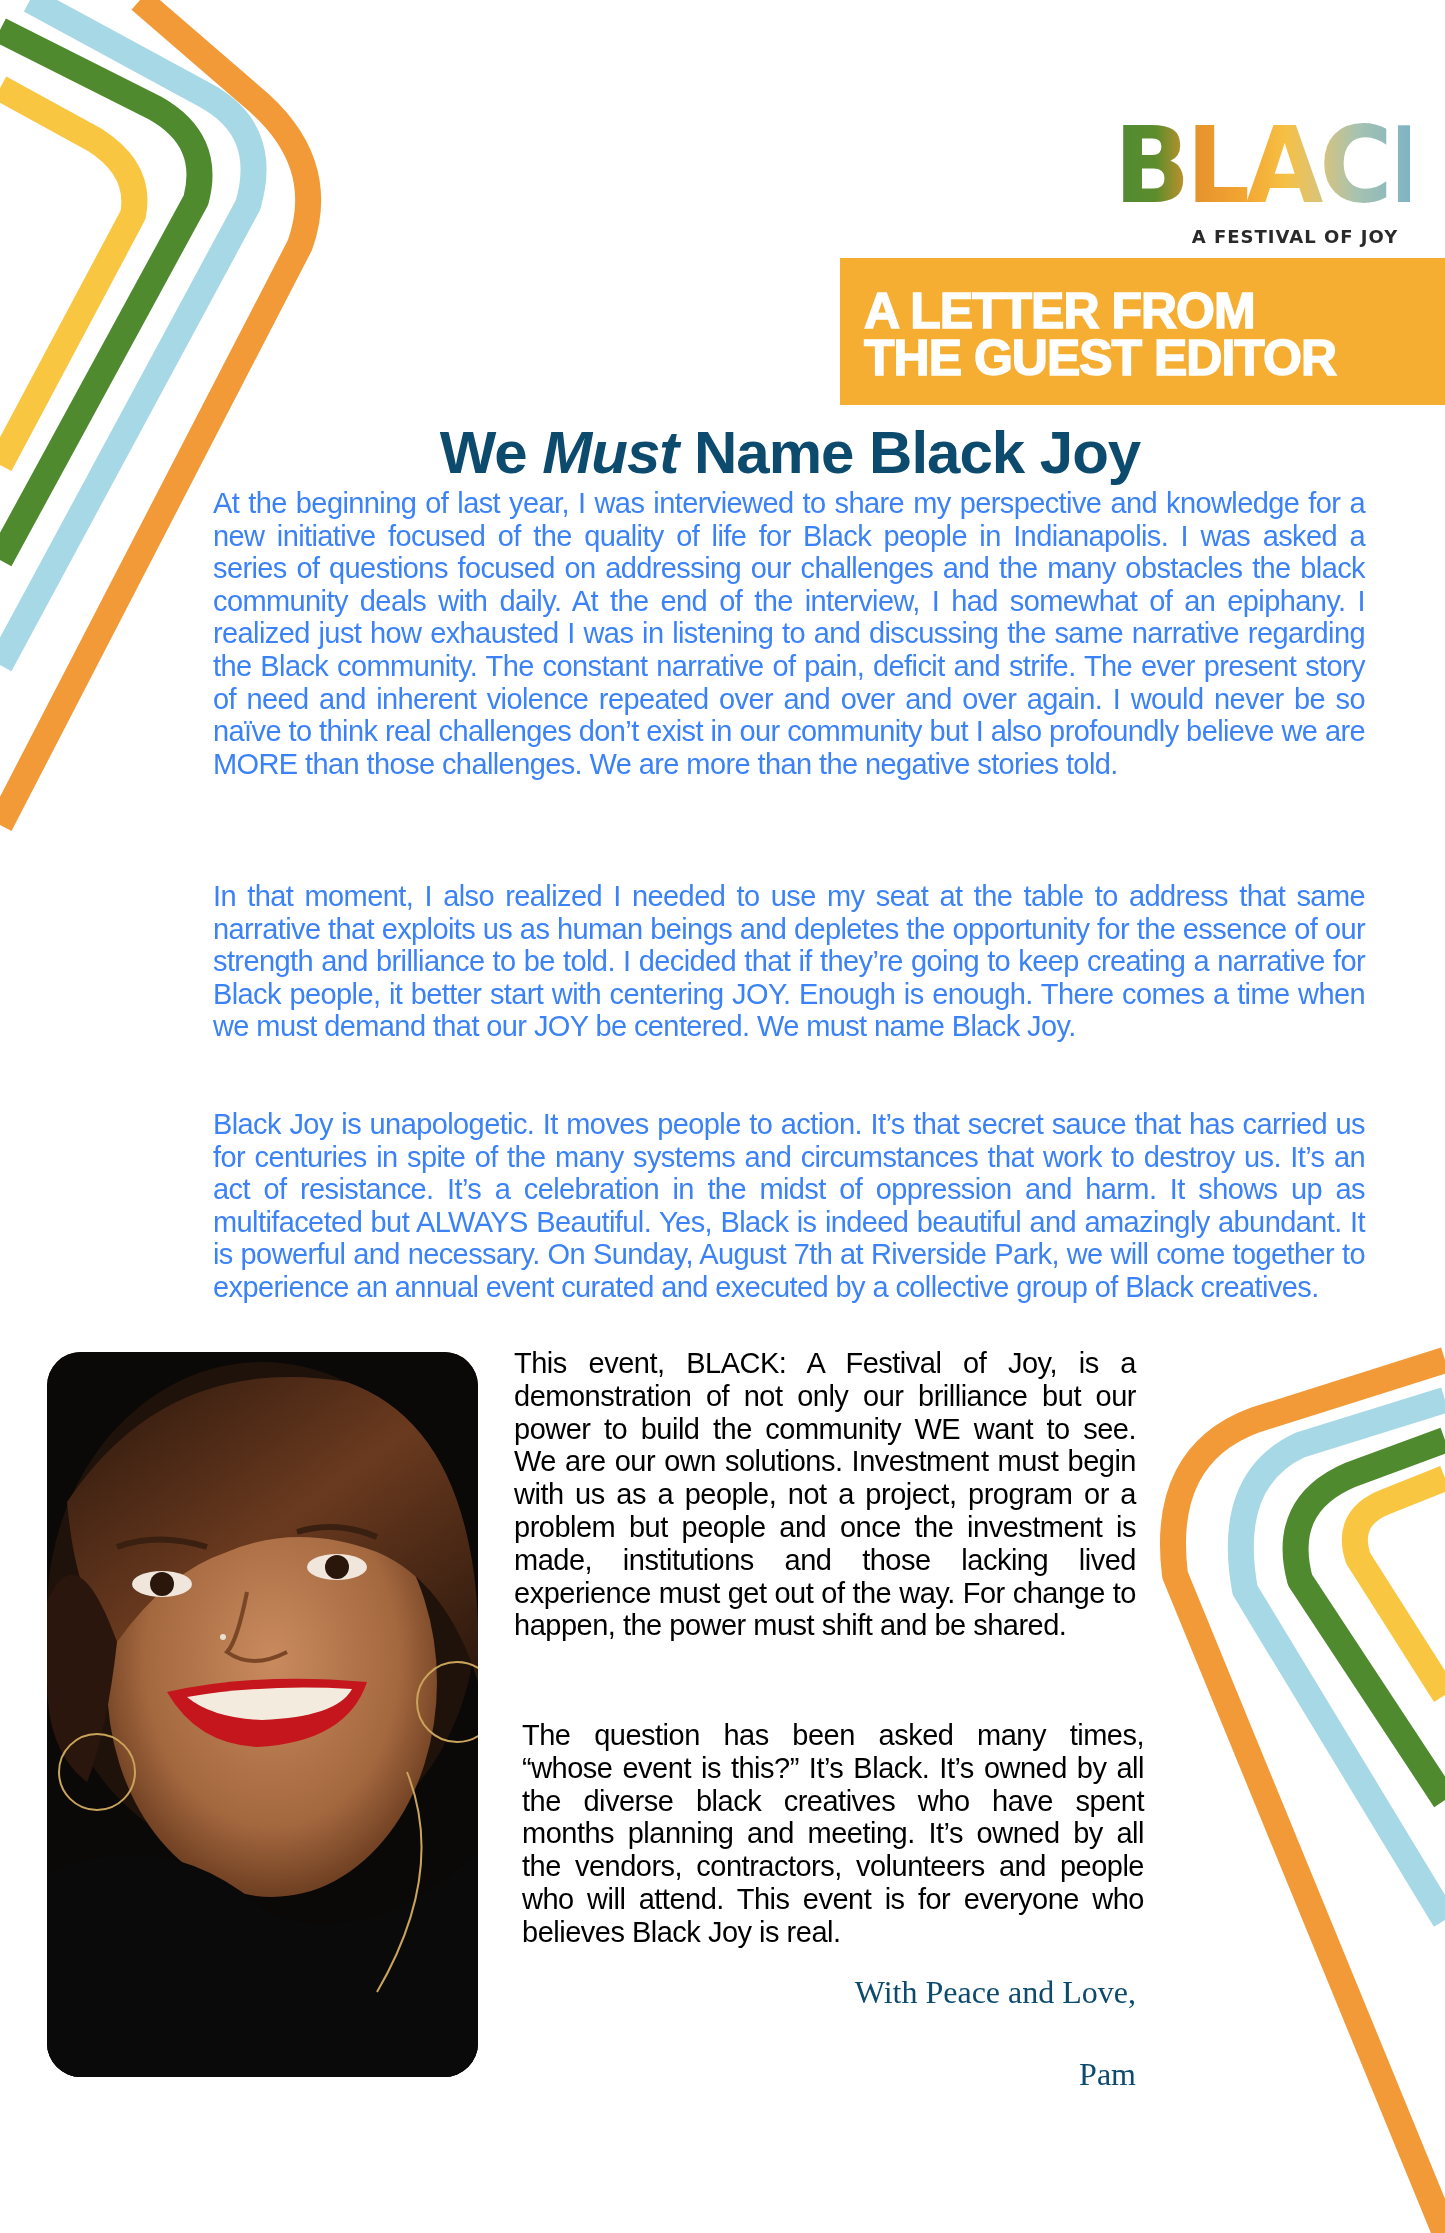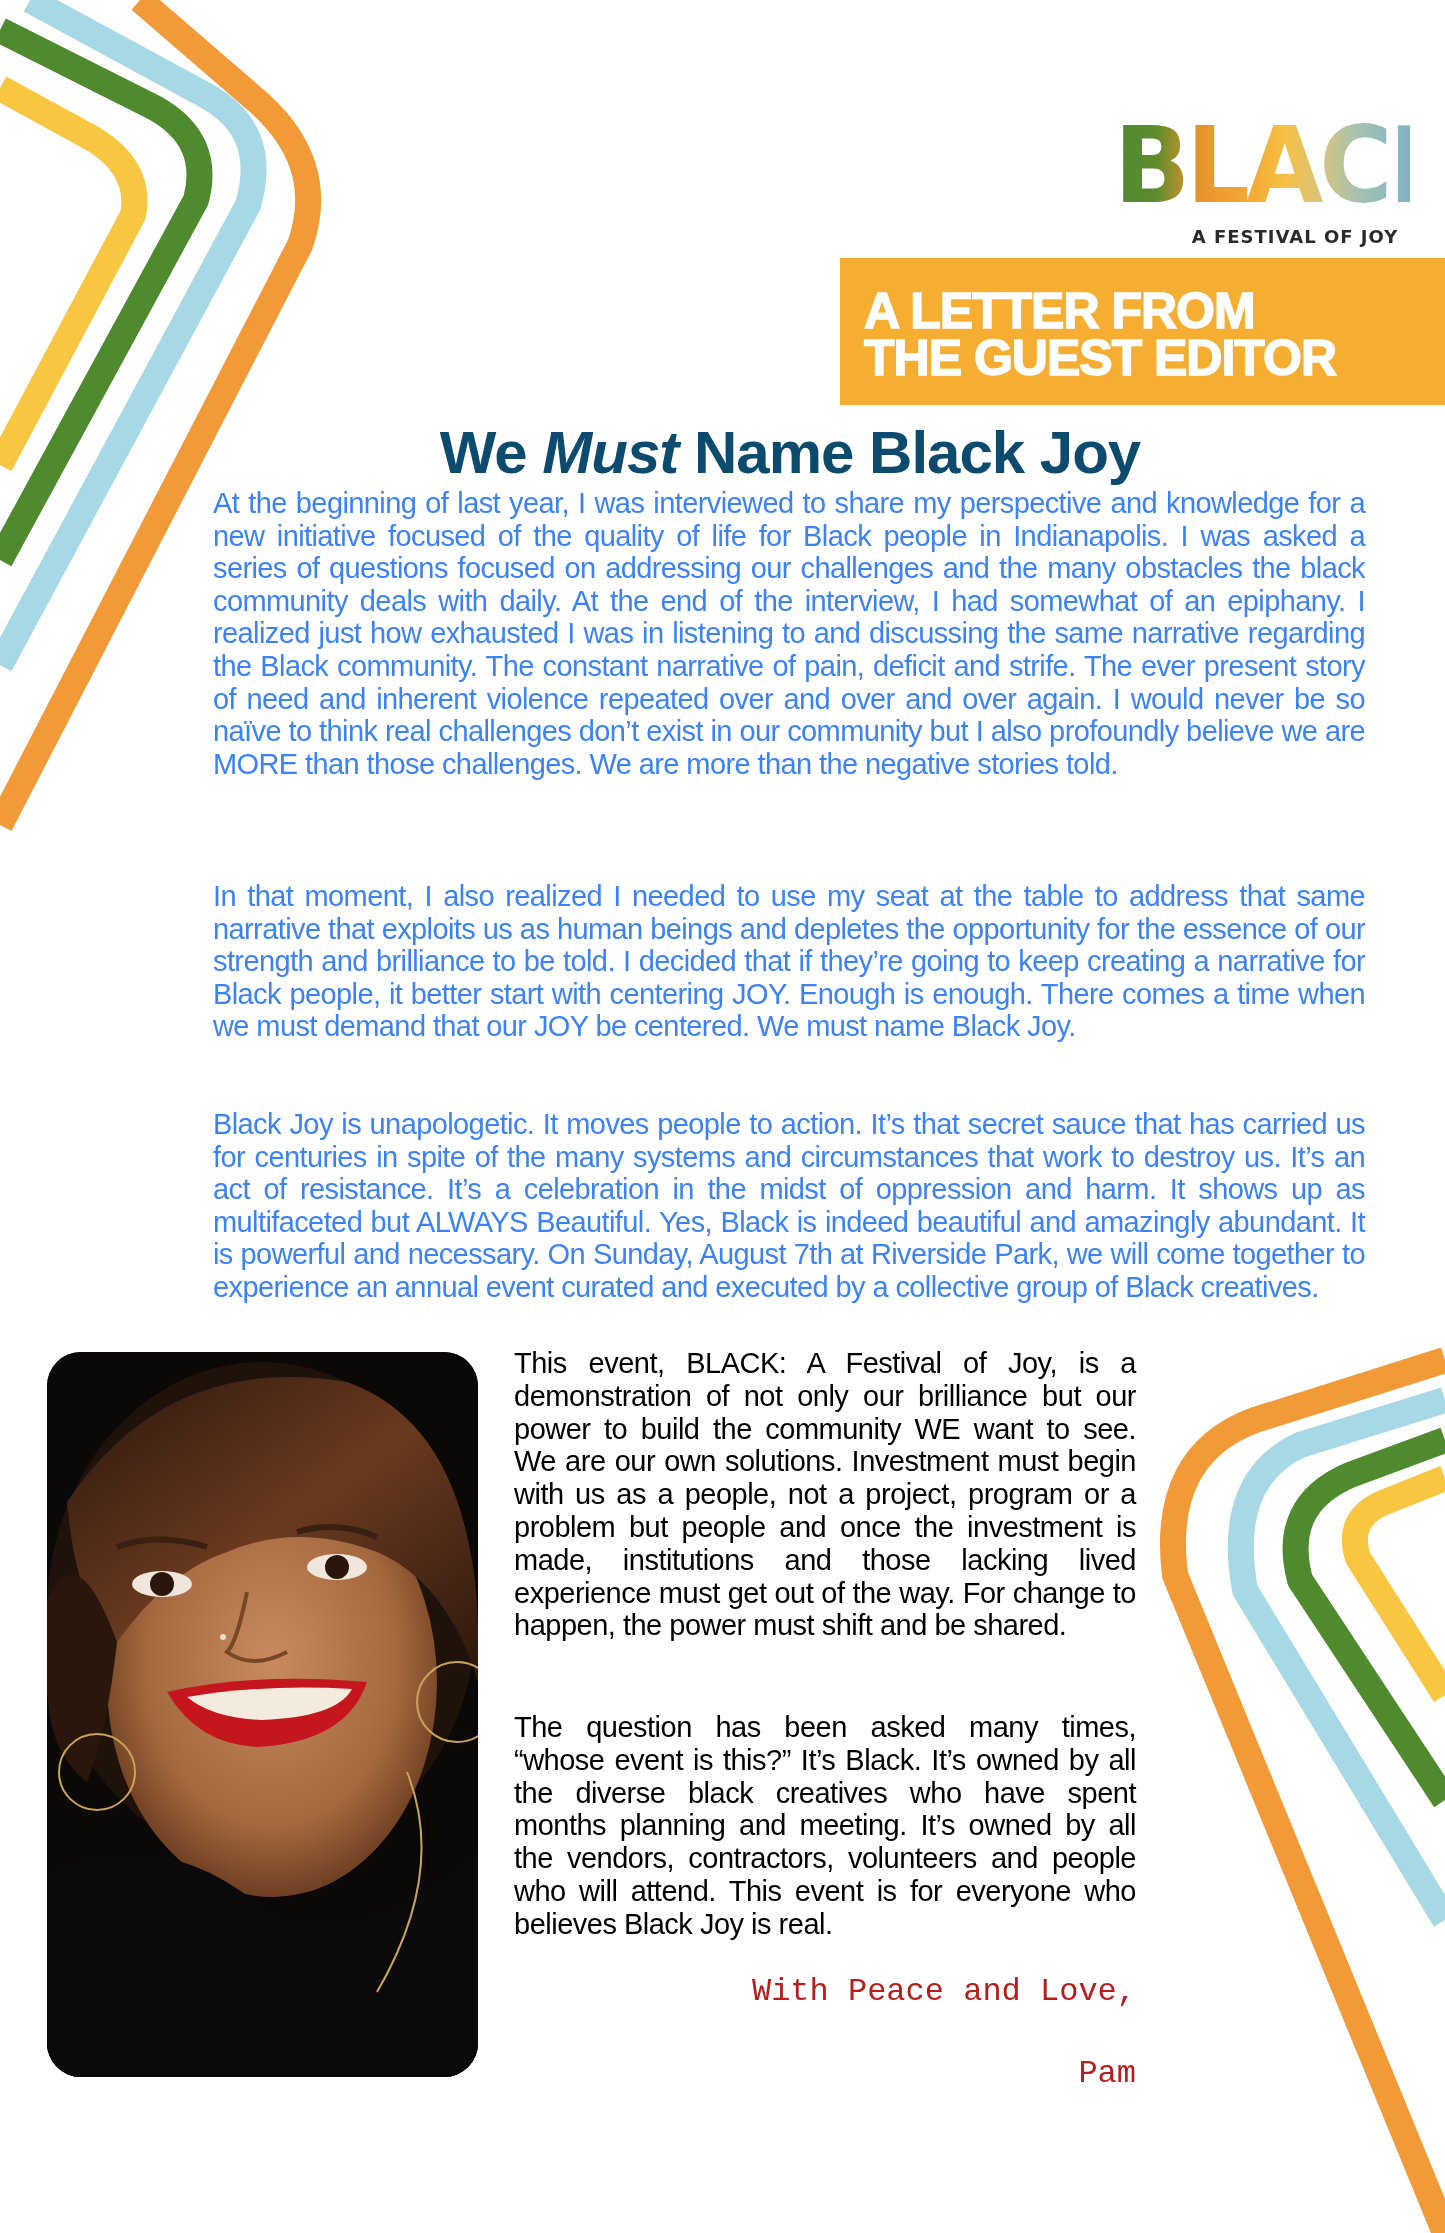--- a/index.html
+++ b/index.html
@@ -64,21 +64,21 @@
   .side-text {
     position:absolute; left:514px; width:622px;
     font-family:"Liberation Sans", sans-serif; font-size:29px; line-height:32.8px;
     text-align:justify; color:#000000; letter-spacing:-0.5px;
   }
   .p4 { top:1347px; }
   .p5 { top:1711px; }
 
   .signoff {
     position:absolute; left:600px; width:536px; text-align:right;
-    font-family:Liberation Mono, monospace; font-size:32px; line-height:38px; color:#b91c1c;
+    font-family:Liberation Serif, serif; font-size:32px; line-height:38px; color:#0c4a6e;
   }
   .signoff.s1 { top:1973px; }
   .signoff.s2 { top:2009px;margin-top:46px; }
 </style>
 </head>
 <body>
 
 <svg class="stripes stripes-tl" viewBox="0 0 420 860">
   <g fill="none" stroke-linecap="butt" stroke-linejoin="round">
     <path d="M0,88 L95,140 Q142,170 133,215 L0,465" stroke="#f8c640" stroke-width="26"></path>
@@ -154,16 +154,16 @@
 
     <circle cx="50" cy="420" r="38" stroke="#c9a45a" stroke-width="2" fill="none"></circle>
     <circle cx="410" cy="350" r="40" stroke="#c9a45a" stroke-width="2" fill="none"></circle>
 
     <path d="M0,520 Q120,470 220,560 Q320,600 431,500 L431,725 L0,725 Z" fill="#0a0a0a"></path>
     <path d="M360,420 Q400,520 330,640" stroke="#c9a45a" stroke-width="2" fill="none"></path>
   </svg>
 </div>
 
 <p class="side-text p4" style="margin:0;">This event, BLACK: A Festival of Joy, is a demonstration of not only our brilliance but our power to build the community WE want to see. We are our own solutions. Invest­ment must begin with us as a people, not a project, program or a problem but people and once the investment is made, institu­tions and those lacking lived experience must get out of the way. For change to hap­pen, the power must shift and be shared.</p>
-<p class="side-text p5" style="margin:0;">The question has been asked many times, “whose event is this?” It’s Black. It’s owned by all the diverse black creatives who have spent months planning and meeting. It’s owned by all the vendors, contractors, volunteers and people who will attend. This event is for everyone who believes Black Joy is real.</p>
+<p class="side-text p5" style="margin:8px;">The question has been asked many times, “whose event is this?” It’s Black. It’s owned by all the diverse black creatives who have spent months planning and meeting. It’s owned by all the vendors, contractors, volunteers and people who will attend. This event is for everyone who believes Black Joy is real.</p>
 
 <div class="signoff s1">With Peace and Love,</div>
 <div class="signoff s2">Pam</div>
 
 </body></html>

